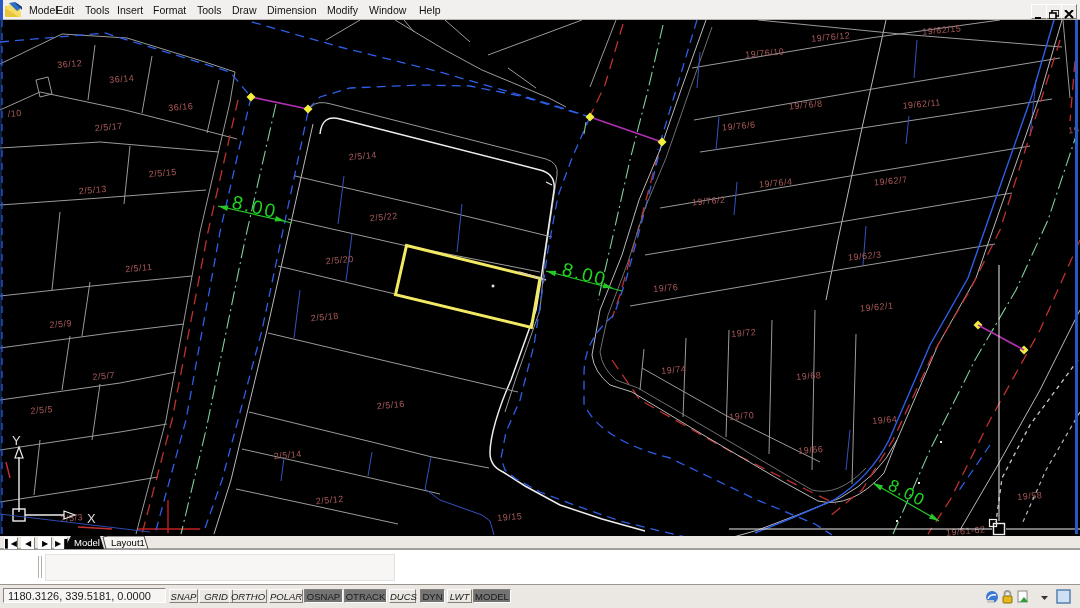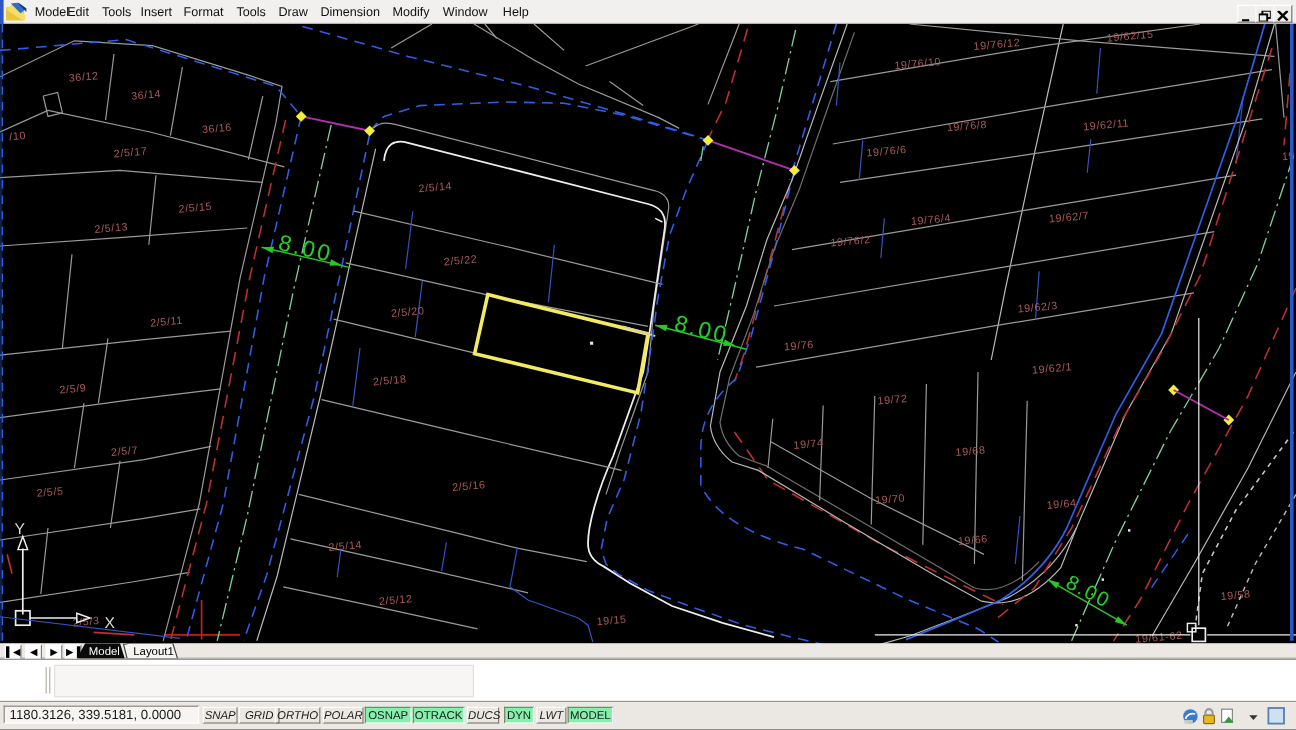--- a/index.html
+++ b/index.html
@@ -5,21 +5,21 @@
   html,body{margin:0;padding:0;}
   body{width:1080px;height:608px;overflow:hidden;font-family:"Liberation Sans",sans-serif;background:#000;position:relative;}
   #menubar{position:absolute;left:0;top:0;width:1080px;height:20px;background:#f2f0ee;border-bottom:1px solid #b8b4ae;box-sizing:border-box;}
   .mi{position:absolute;top:4px;font-size:10.5px;color:#111;}
   #canvas-svg{position:absolute;left:0;top:0;}
   #tabbar{position:absolute;left:0;top:536px;width:1080px;height:13px;background:#ece9e4;border-bottom:1px solid #aaa69f;box-sizing:border-box;}
   #cmdarea{position:absolute;left:0;top:549px;width:1080px;height:36px;background:#fff;border-top:1px solid #999;border-bottom:1px solid #9a968f;box-sizing:border-box;}
   #statusbar{position:absolute;left:0;top:585px;width:1080px;height:23px;background:#ebe8e3;}
   .sbtn{position:absolute;top:4px;height:14px;font-size:9.5px;color:#1a1a1a;text-align:center;line-height:14px;box-sizing:border-box;}
   .raised{border-top:1px solid #fdfdfd;border-left:1px solid #fdfdfd;border-right:1px solid #848078;border-bottom:1px solid #848078;font-style:italic;}
-  .pressed{border-top:1px solid #848078;border-left:1px solid #848078;border-right:1px solid #fdfdfd;border-bottom:1px solid #fdfdfd;background:#86efac;}
+  .pressed{border-top:1px solid #848078;border-left:1px solid #848078;border-right:1px solid #fdfdfd;border-bottom:1px solid #fdfdfd;background:#737373;}
   .navb{position:absolute;top:1px;width:12px;height:11px;background:#fff;border-top:1px solid #fff;border-left:1px solid #fff;border-right:1px solid #837f78;border-bottom:1px solid #837f78;font-size:8px;text-align:center;line-height:12px;color:#000;}
   .winb{position:absolute;top:4px;width:14px;height:13px;background:#f0eeec;border-top:1px solid #fff;border-left:1px solid #fff;border-right:1px solid #7a766f;border-bottom:1px solid #7a766f;text-align:center;}
 </style>
 </head>
 <body>
 
 <svg id="canvas-svg" width="1080" height="608" viewBox="0 0 1080 608">
   <rect x="0" y="20" width="1080" height="516" fill="#000"></rect>
   <g id="drawing">
 <rect x="0" y="20" width="3" height="514" fill="#000"></rect>

